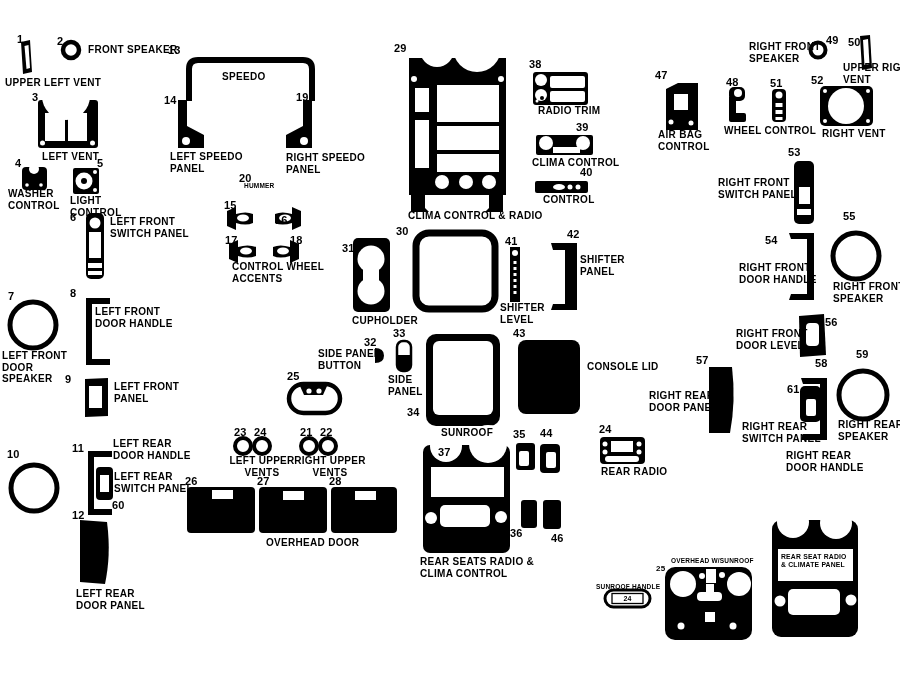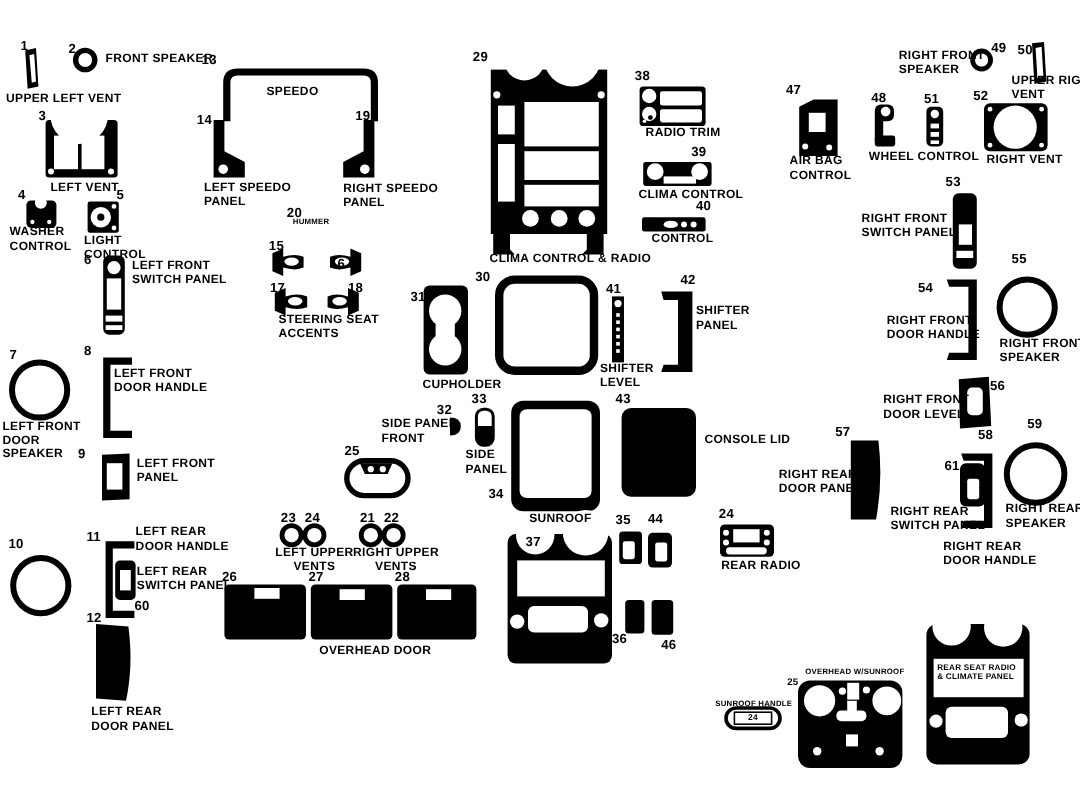--- a/index.html
+++ b/index.html
@@ -456,46 +456,47 @@
 <div class="lbl" style="left:2px;top:350px;width:80px">LEFT FRONT DOOR SPEAKER</div>
 <div class="lbl" style="left:95px;top:306px;width:80px">LEFT FRONT DOOR HANDLE</div>
 <div class="lbl" style="left:114px;top:381px;width:72px">LEFT FRONT PANEL</div>
 <div class="lbl" style="left:113px;top:438px;width:80px">LEFT REAR DOOR HANDLE</div>
 <div class="lbl" style="left:114px;top:471px;width:80px">LEFT REAR SWITCH PANEL</div>
 <div class="lbl" style="left:76px;top:588px;width:80px">LEFT REAR DOOR PANEL</div>
 <div class="lbl nowrap" style="left:222px;top:71px">SPEEDO</div>
 <div class="lbl" style="left:170px;top:151px;width:85px">LEFT SPEEDO PANEL</div>
 <div class="lbl" style="left:286px;top:152px;width:90px">RIGHT SPEEDO PANEL</div>
 <div class="lbl xs nowrap" style="left:244px;top:182px">HUMMER</div>
-<div class="lbl" style="left:232px;top:261px;width:105px">STEERING SEAT ACCENTS</div>
+<div class="lbl" style="left:232px;top:261px;width:105px">CONTROL WHEEL ACCENTS</div>
 <div class="lbl nowrap" style="left:408px;top:210px">CLIMA CONTROL &amp; RADIO</div>
 <div class="lbl nowrap" style="left:538px;top:105px">RADIO TRIM</div>
 <div class="lbl nowrap" style="left:532px;top:157px">CLIMA CONTROL</div>
 <div class="lbl nowrap" style="left:543px;top:194px">CONTROL</div>
 <div class="lbl nowrap" style="left:352px;top:315px">CUPHOLDER</div>
 <div class="lbl" style="left:500px;top:302px;width:58px">SHIFTER LEVEL</div>
 <div class="lbl" style="left:580px;top:254px;width:55px">SHIFTER PANEL</div>
-<div class="lbl" style="left:318px;top:348px;width:78px">SIDE PANEL FRONT</div>
+<div class="lbl" style="left:318px;top:348px;width:78px">SIDE PANEL BUTTON</div>
 <div class="lbl" style="left:388px;top:374px;width:42px">SIDE PANEL</div>
 <div class="lbl nowrap" style="left:441px;top:427px">SUNROOF</div>
 <div class="lbl nowrap" style="left:587px;top:361px">CONSOLE LID</div>
 <div class="lbl" style="left:658px;top:129px;width:62px">AIR BAG CONTROL</div>
 <div class="lbl nowrap" style="left:724px;top:125px">WHEEL CONTROL</div>
 <div class="lbl nowrap" style="left:822px;top:128px">RIGHT VENT</div>
 <div class="lbl" style="left:749px;top:41px;width:90px">RIGHT FRONT SPEAKER</div>
 <div class="lbl" style="left:843px;top:62px;width:85px">UPPER RIGHT VENT</div>
 <div class="lbl" style="left:718px;top:177px;width:95px">RIGHT FRONT SWITCH PANEL</div>
 <div class="lbl" style="left:739px;top:262px;width:95px">RIGHT FRONT DOOR HANDLE</div>
 <div class="lbl" style="left:833px;top:281px;width:85px">RIGHT FRONT SPEAKER</div>
 <div class="lbl" style="left:736px;top:328px;width:90px">RIGHT FRONT DOOR LEVEL</div>
 <div class="lbl" style="left:649px;top:390px;width:85px">RIGHT REAR DOOR PANEL</div>
 <div class="lbl" style="left:786px;top:450px;width:95px">RIGHT REAR DOOR HANDLE</div>
 <div class="lbl" style="left:742px;top:421px;width:95px">RIGHT REAR SWITCH PANEL</div>
 <div class="lbl" style="left:838px;top:419px;width:85px">RIGHT REAR SPEAKER</div>
 <div class="lbl ctr" style="left:222px;top:455px;width:80px">LEFT UPPER VENTS</div>
 <div class="lbl ctr" style="left:288px;top:455px;width:84px">RIGHT UPPER VENTS</div>
 <div class="lbl nowrap" style="left:266px;top:537px">OVERHEAD DOOR</div>
+<div class="lbl" style="left:420px;top:556px;width:125px">REAR SEATS RADIO &amp; CLIMA CONTROL</div>
 <div class="lbl nowrap" style="left:601px;top:466px">REAR RADIO</div>
 <div class="lbl xs nowrap" style="left:596px;top:583px">SUNROOF HANDLE</div>
 <div class="lbl xs nowrap" style="left:671px;top:557px">OVERHEAD W/SUNROOF</div>
 <div class="lbl xs" style="left:781px;top:553px;width:70px;font-size:6.8px">REAR SEAT RADIO &amp; CLIMATE PANEL</div>
 
 </div>
 
 </body></html>

